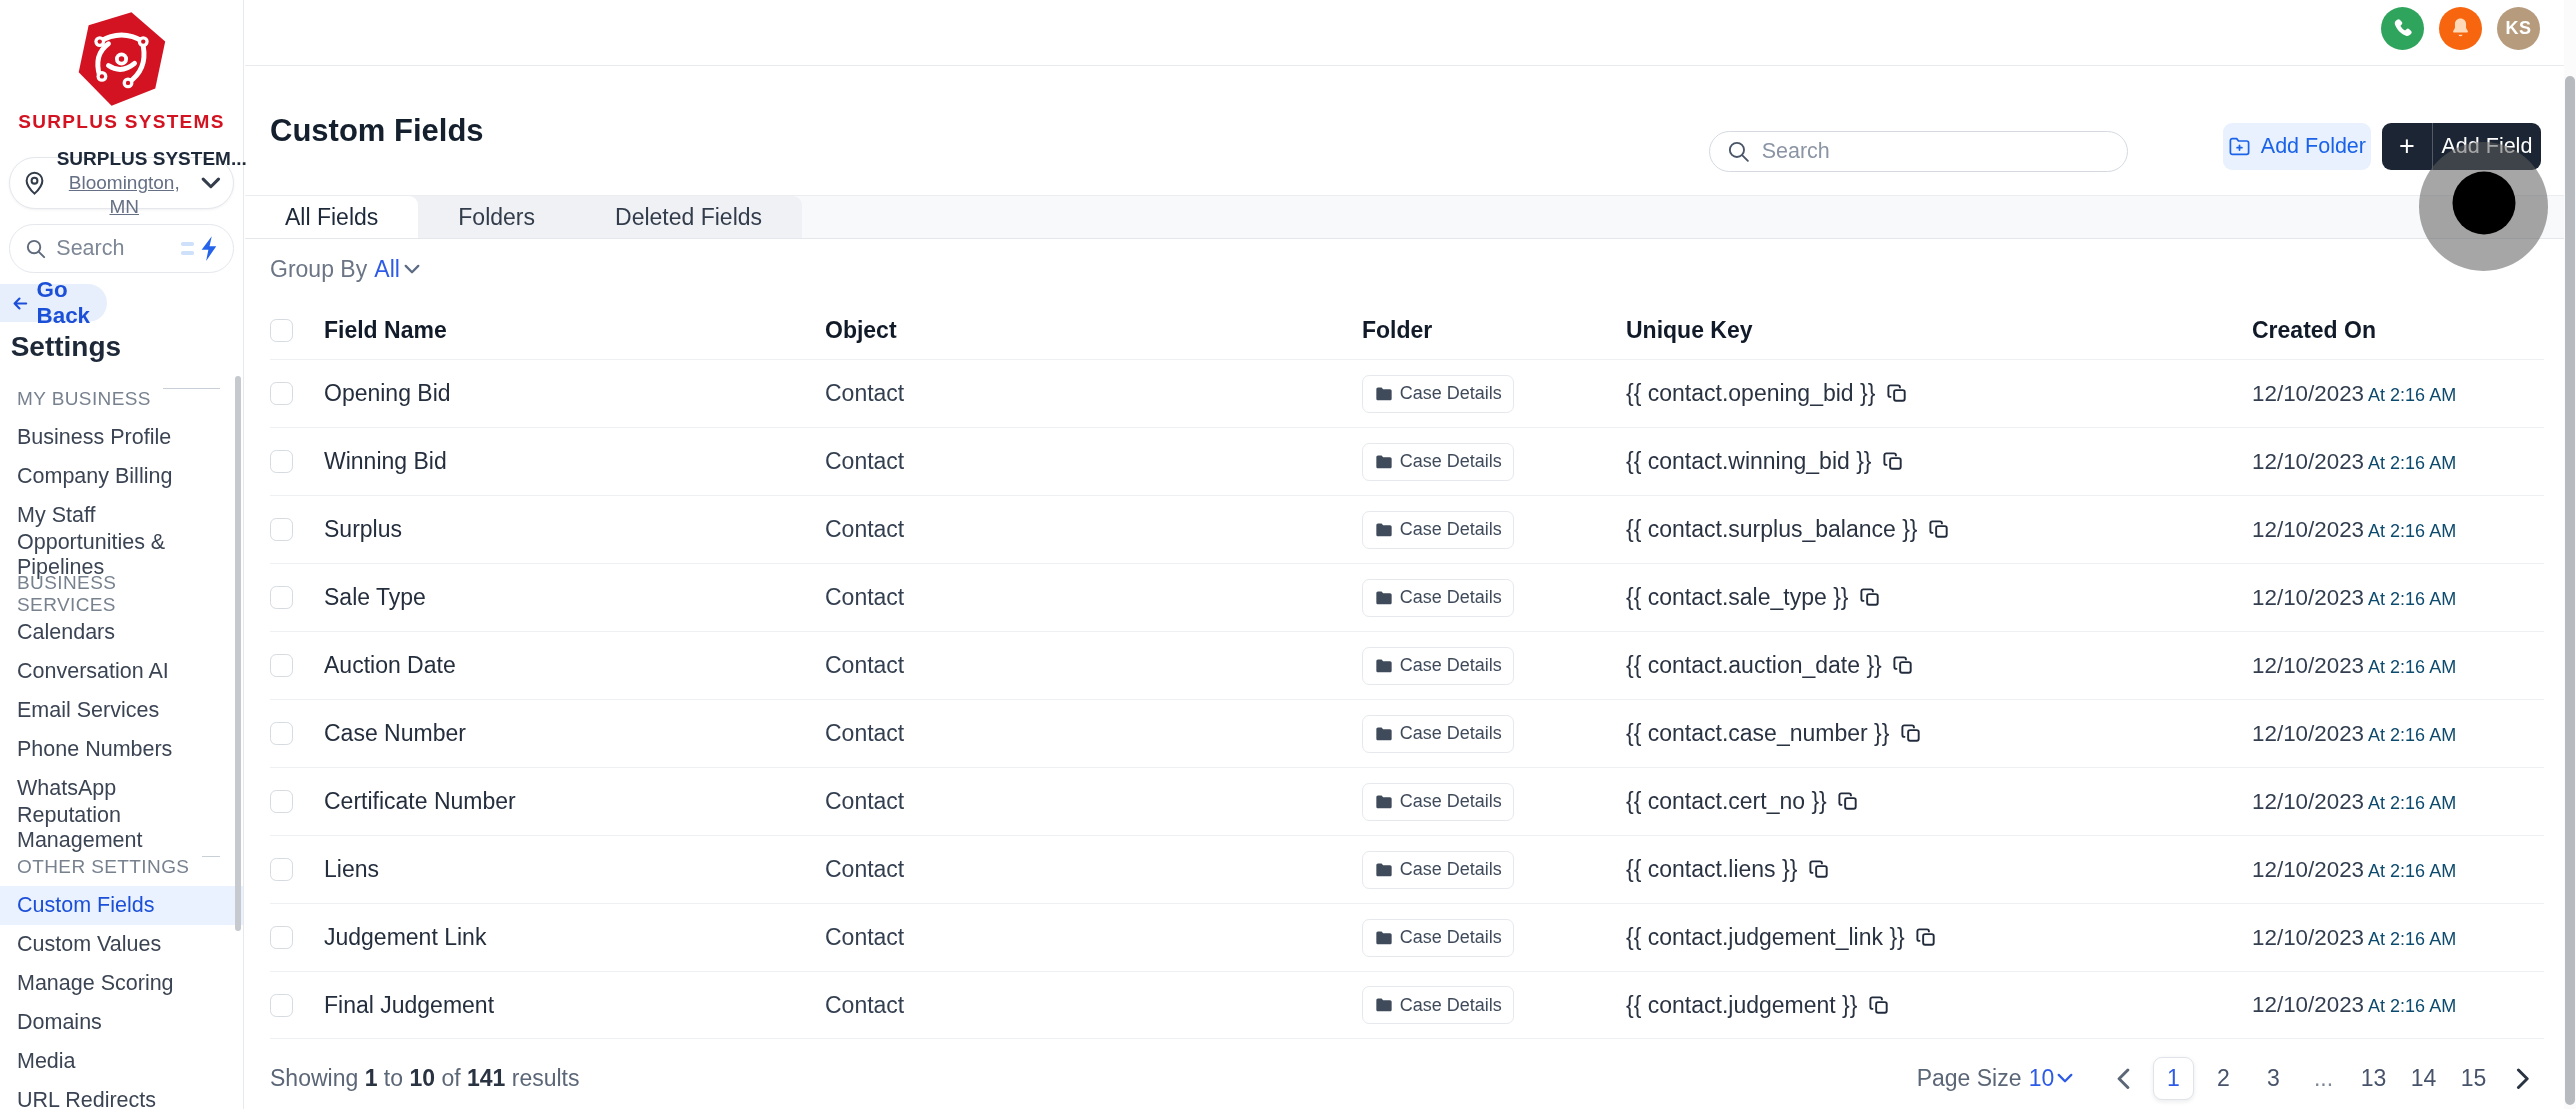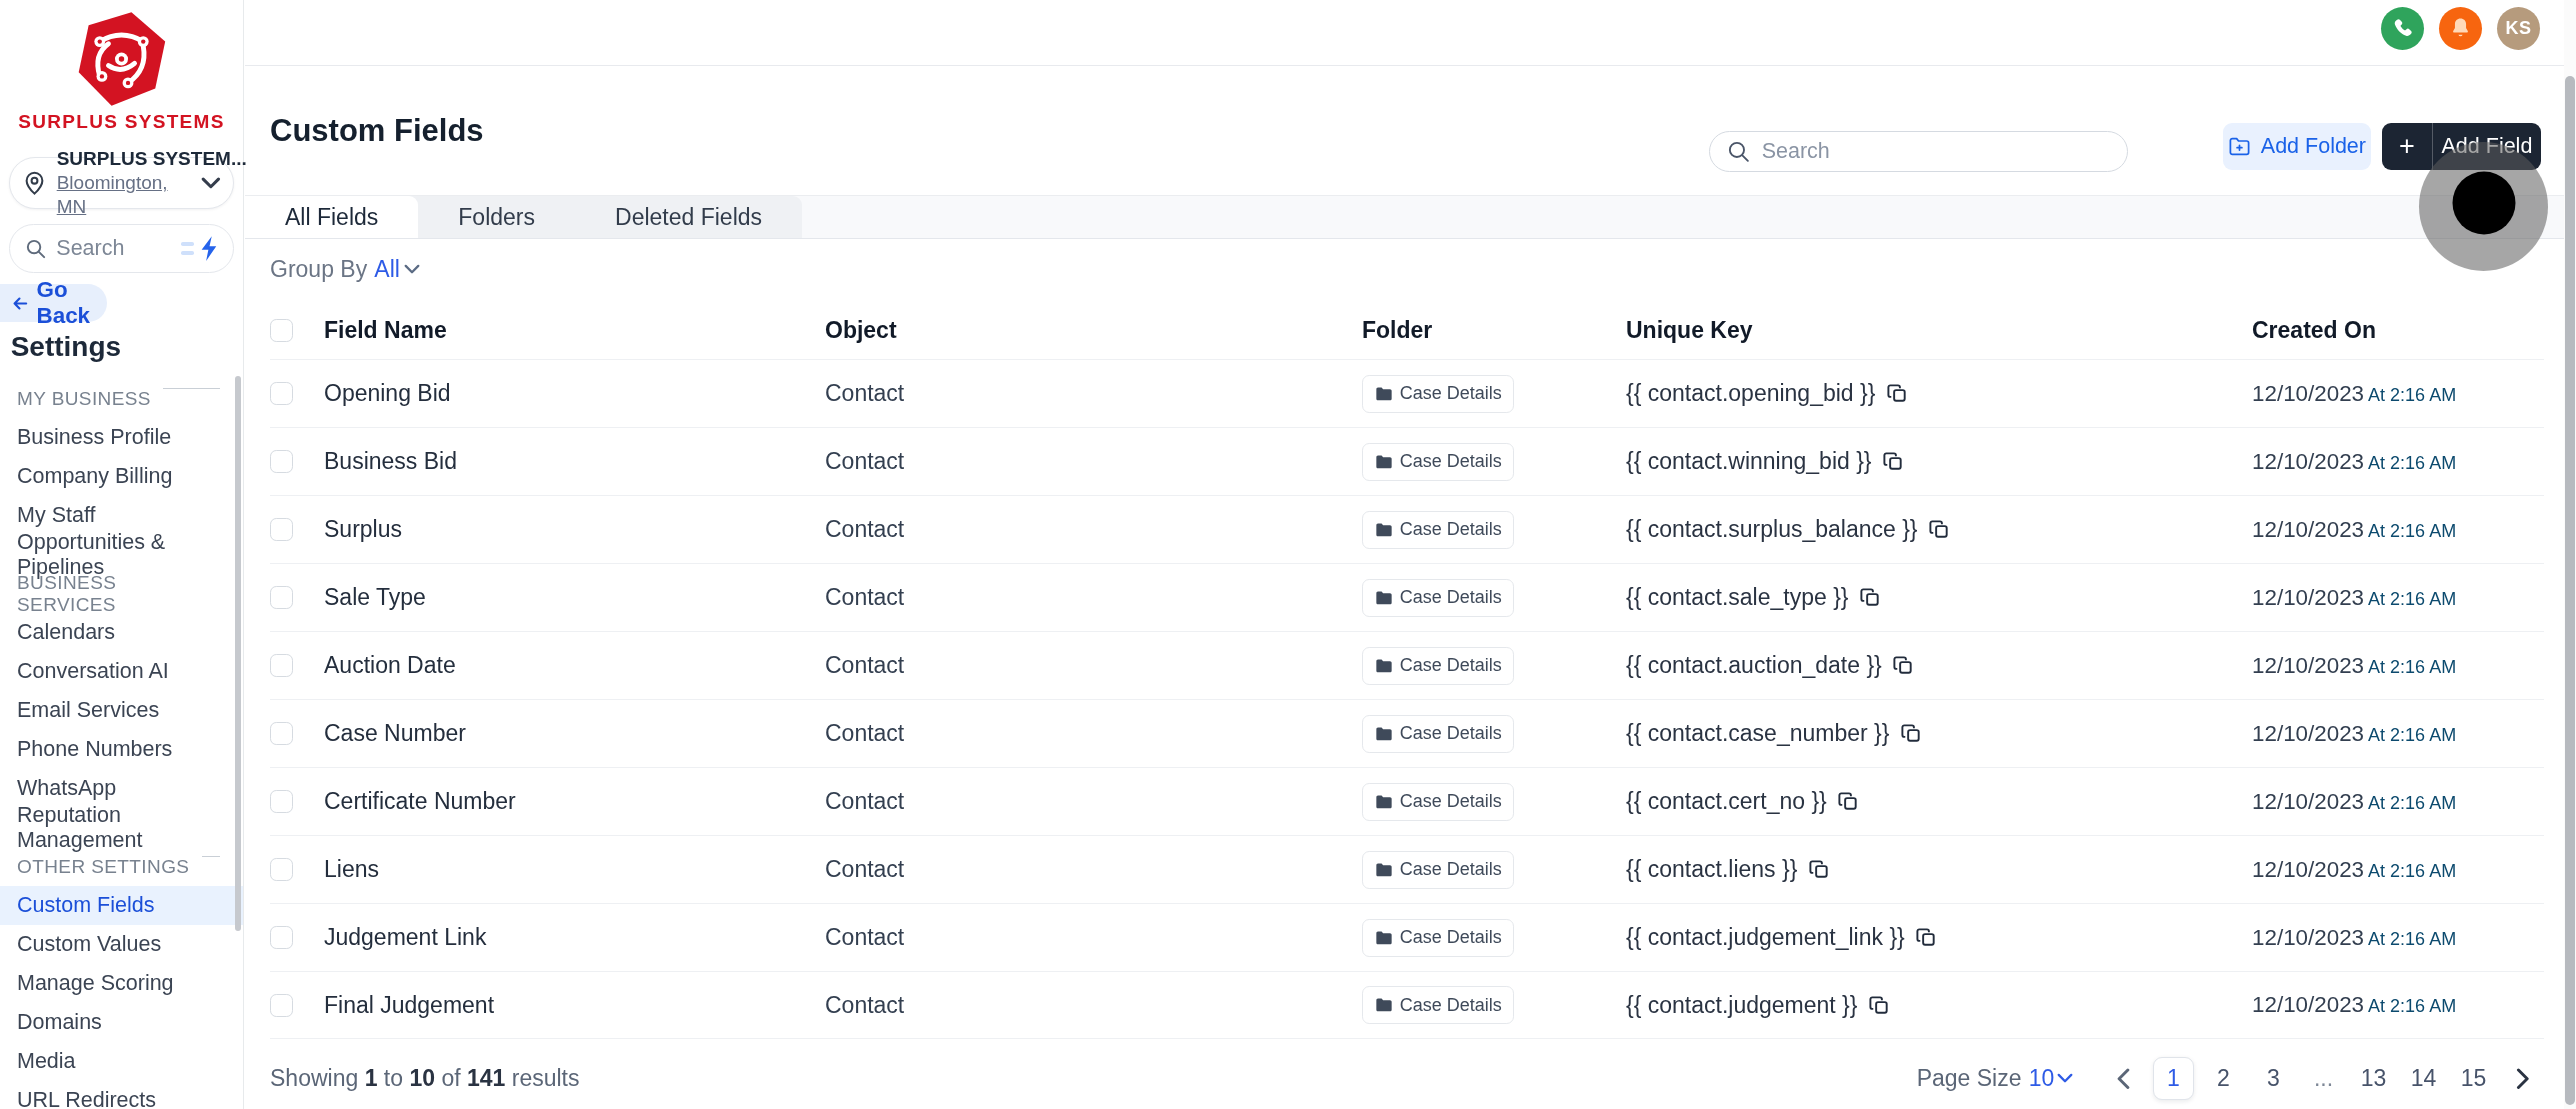--- a/index.html
+++ b/index.html
@@ -4,21 +4,21 @@
 <style>
   * { margin:0; padding:0; box-sizing:border-box; }
   html,body { width:2576px; height:1109px; }
   body { position:relative; overflow:hidden; background:#fff; font-family:"Liberation Sans", sans-serif; color:#252f3e; }
 
   
   .sidebar { position:absolute; left:0; top:0; width:244px; height:1109px; background:#fff; border-right:0.9px solid #e7eaec; z-index:5; }
   .logo-wrap { position:absolute; top:9px; left:0; width:100%; text-align:center; }
   .brand-name { margin-top:1.8px; font-size:19px; font-weight:700; letter-spacing:1.3px; color:#d31322; }
   .loc-pill { position:absolute; top:157px; left:9px; width:225px; height:52px; background:#fff; border:0.9px solid #e4e7ec; border-radius:26px; box-shadow:0 0.9px 2.7px rgba(16,24,40,.06); display:flex; align-items:center; padding:0 12.5px 0 10.7px; gap:9px; cursor:pointer; }
-  .loc-texts { flex:1; min-width:0; line-height:1.25; }
+  .loc-texts { flex:1; min-width:0; line-height:1.25;text-align:center; }
   .loc-name { font-size:19px; font-weight:600; color:#1d2939; white-space:nowrap; }
   .loc-city { font-size:19px; color:#667085;text-decoration:underline; }
   .side-search { position:absolute; top:224px; left:9px; width:225px; height:49px; border:0.9px solid #e4e7ec; border-radius:25px; background:#fff; display:flex; align-items:center; padding:0 12.5px 0 14.3px; gap:9px; }
   .side-search input { border:none; outline:none; flex:1; min-width:0; font-size:21.5px; color:#344054; font-family:inherit; background:transparent; }
   .side-search input::placeholder { color:#7d8796; }
   .bolt-dashes { display:flex; flex-direction:column; gap:5.4px; margin-right:-5.4px; }
   .bolt-dashes i { display:block; width:12.5px; height:3.6px; background:#cfe0fb; border-radius:1.8px; }
   .goback { position:absolute; top:284px; left:0; height:38px; width:107px; background:#e7effc; border-radius:0 19px 19px 0; display:flex; align-items:center; gap:8px; padding-left:10.7px; color:#1b4fd8; font-size:22.4px; font-weight:600; cursor:pointer; }
   .settings-h { position:absolute; top:331px; left:10.7px; font-size:28px; font-weight:700; color:#1d2939; }
   .side-menu { position:absolute; top:379px; left:0; right:0; }
@@ -337,21 +337,21 @@
             </svg>
           </button>
         </div>
       <div class="cell-date"><span>12/10/2023</span><span class="time">At 2:16 AM</span></div>
     </div>
 
     <div class="grid trow">
       <div>
           <div class="cbx"></div>
         </div>
-      <div class="cell-name">Business Bid</div>
+      <div class="cell-name">Winning Bid</div>
       <div class="cell-obj">Contact</div>
       <div><span class="chip">
             <svg width="18" height="16" viewBox="0 0 20 17">
               <path d="M1.5 3c0-1 .8-1.8 1.8-1.8h4l1.7 2h7.7c1 0 1.8.8 1.8 1.8v8.7c0 1-.8 1.8-1.8 1.8H3.3c-1 0-1.8-.8-1.8-1.8z" fill="#3f4a5a"></path>
             </svg>
             <span>Case Details</span>
           </span></div>
       <div class="cell-key">
           <span>{{ contact.winning_bid }}</span>
           <button class="copy-btn">

